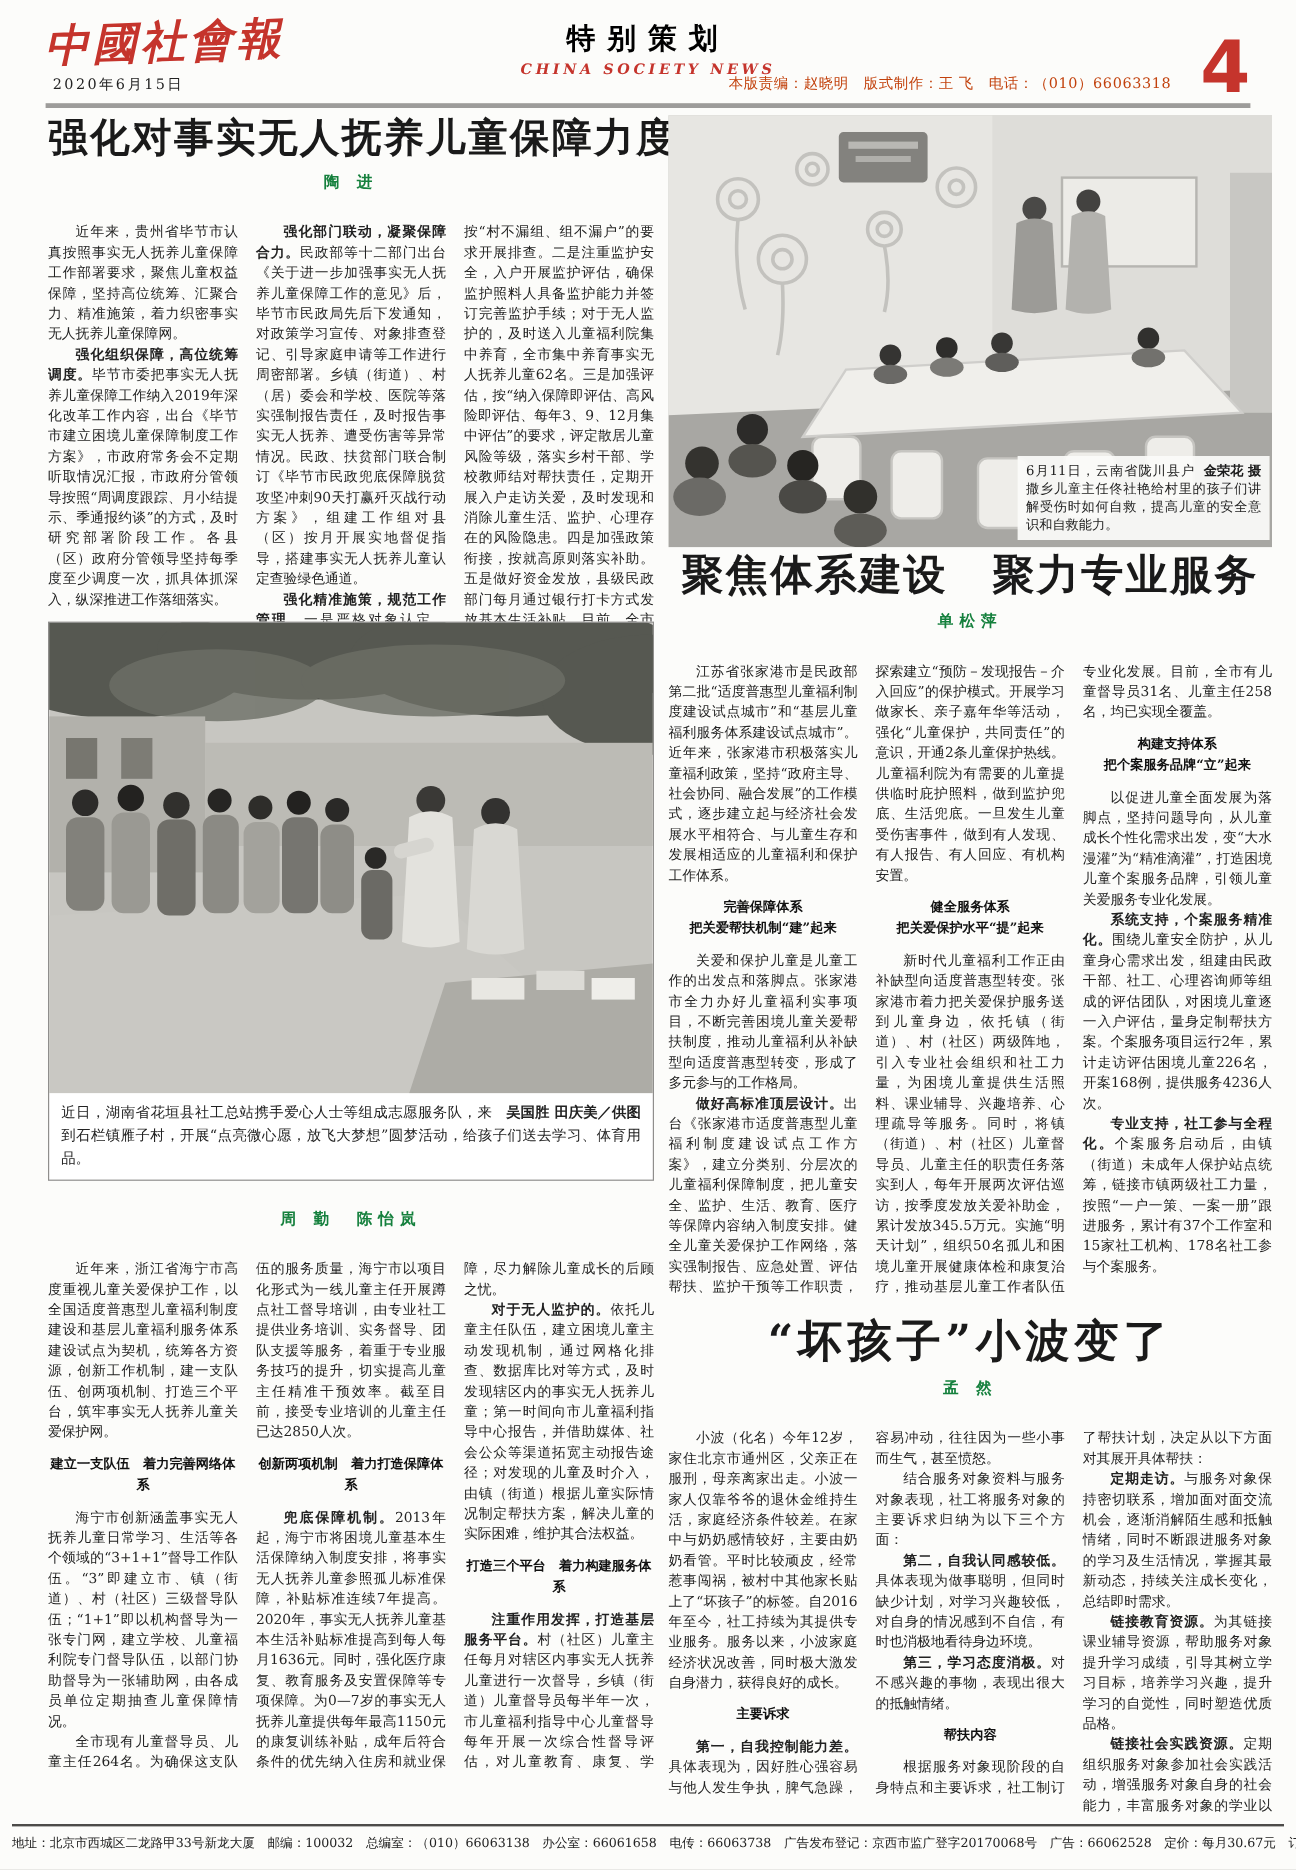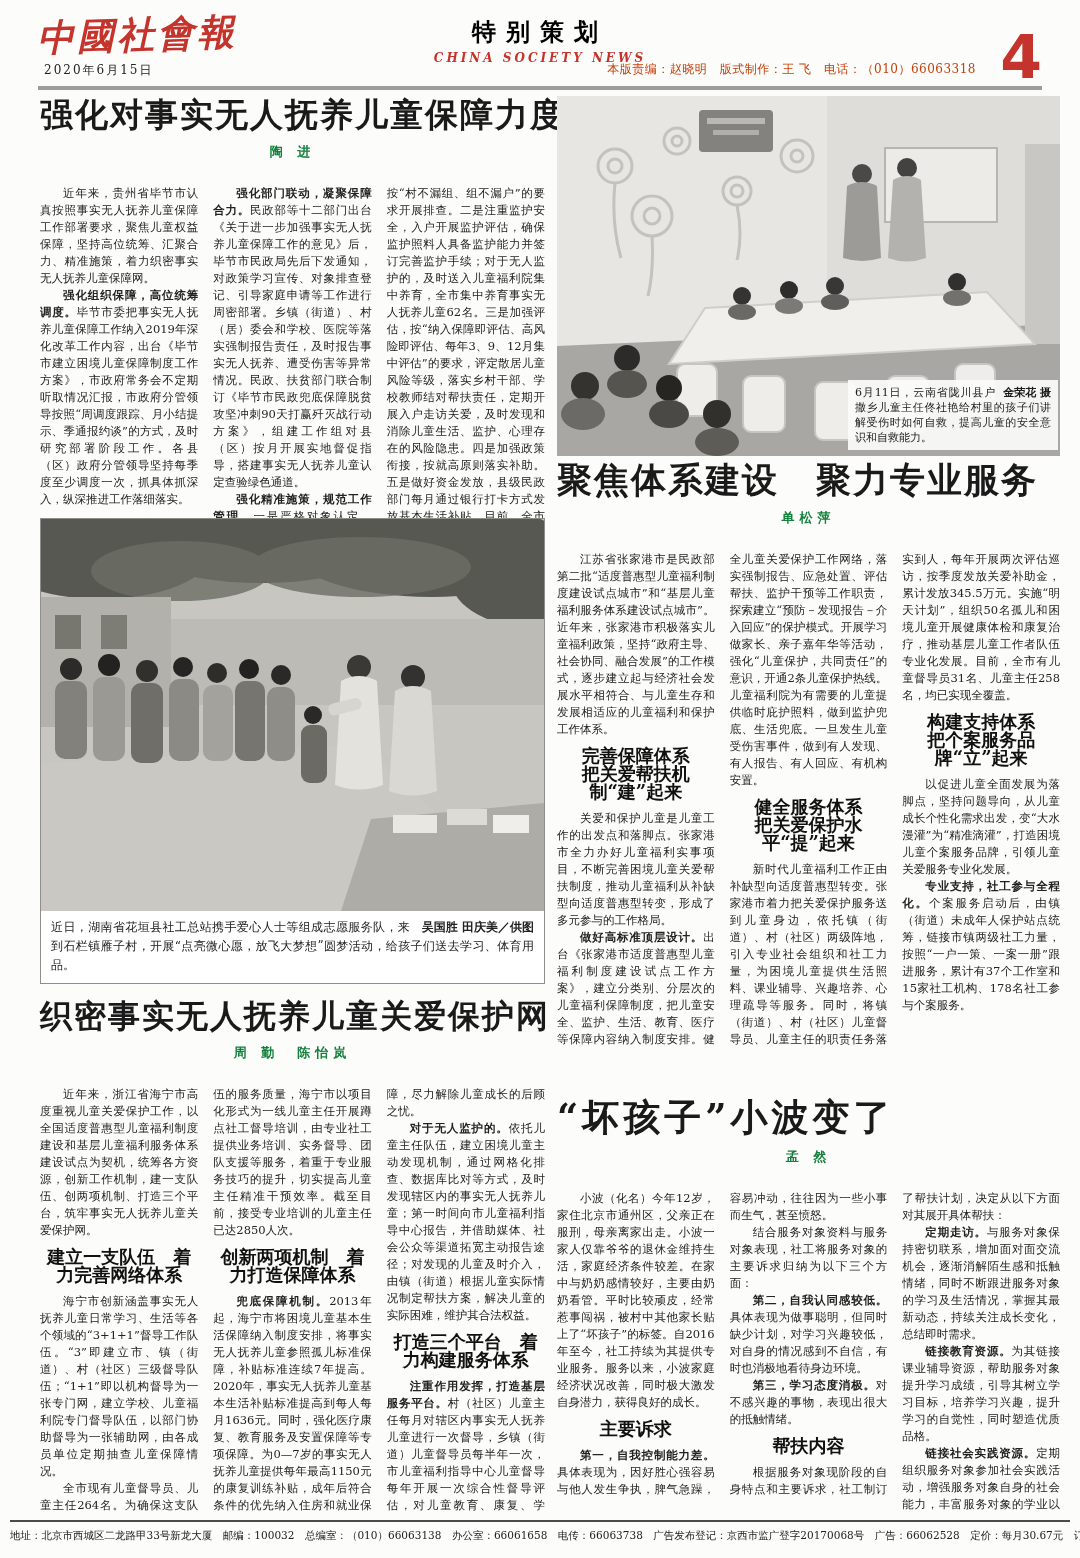--- a/index.html
+++ b/index.html
@@ -13,27 +13,27 @@
   .mast-date{position:absolute;left:6px;top:48px;font-size:12px;letter-spacing:2px;color:#222;}
   .section{position:absolute;left:50%;transform:translateX(-50%);top:2px;text-align:center;white-space:nowrap;}
   .section-title{color:#000000;font-size:24px;font-weight:900;letter-spacing:10px;}
   .section-sub{color:#c5342c;font-size:12px;font-style:italic;font-weight:bold;letter-spacing:3px;margin-top:3px;}
   .staff{position:absolute;right:66px;bottom:8px;font-size:12px;color:#c2410c;letter-spacing:.5px;}
   .pageno{position:absolute;right:0;bottom:0;color:#c5342c;font-size:60px;font-weight:bold;line-height:.95;
           font-family:"DejaVu Sans","Liberation Sans",sans-serif;}
 
   
   .article{position:absolute;}
-  .a-title{text-align:left;font-weight:900;letter-spacing:2px;line-height:1.15;white-space:nowrap;}
+  .a-title{text-align:center;font-weight:900;letter-spacing:2px;line-height:1.15;white-space:nowrap;}
   .a-byline{text-align:center;font-size:13px;font-weight:bold;letter-spacing:5px;margin-top:9px;color:#15803d;}
   .a-body{column-gap:15px;column-count:3;text-align:justify;font-size:11.5px;line-height:17px;
           overflow:hidden;margin-top:24px;color:#222;}
   .a-body p{margin:0;text-indent:2em;}
   .a-body p.subhead{text-indent:0;text-align:center;font-weight:bold;white-space:pre-line;
-                    margin:9px 0;font-size:18px;line-height:18px;break-inside:avoid;color:#111;}
+                    margin:9px 0;font-size:11px;line-height:18px;break-inside:avoid;color:#111;}
   .a-body b{font-weight:bold;}
 
   #a-baozhang{left:40px;top:96px;width:505px;}
   #a-baozhang .a-title{font-size:33px;}
   #a-baozhang .a-body{height:344px;}
 
   #a-zhimi{left:40px;top:998px;width:505px;}
   #a-zhimi .a-title{font-size:32px;}
   #a-zhimi .a-body{height:438px;}
 
@@ -169,20 +169,21 @@
         <p class="subhead">完善保障体系
 把关爱帮扶机制“建”起来</p>
         <p>关爱和保护儿童是儿童工作的出发点和落脚点。张家港市全力办好儿童福利实事项目，不断完善困境儿童关爱帮扶制度，推动儿童福利从补缺型向适度普惠型转变，形成了多元参与的工作格局。</p>
         <p><b>做好高标准顶层设计。</b>出台《张家港市适度普惠型儿童福利制度建设试点工作方案》，建立分类别、分层次的儿童福利保障制度，把儿童安全、监护、生活、教育、医疗等保障内容纳入制度安排。健全儿童关爱保护工作网络，落实强制报告、应急处置、评估帮扶、监护干预等工作职责，探索建立“预防－发现报告－介入回应”的保护模式。开展学习做家长、亲子嘉年华等活动，强化“儿童保护，共同责任”的意识，开通2条儿童保护热线。儿童福利院为有需要的儿童提供临时庇护照料，做到监护兜底、生活兜底。一旦发生儿童受伤害事件，做到有人发现、有人报告、有人回应、有机构安置。</p>
         <p class="subhead">健全服务体系
 把关爱保护水平“提”起来</p>
         <p>新时代儿童福利工作正由补缺型向适度普惠型转变。张家港市着力把关爱保护服务送到儿童身边，依托镇（街道）、村（社区）两级阵地，引入专业社会组织和社工力量，为困境儿童提供生活照料、课业辅导、兴趣培养、心理疏导等服务。同时，将镇（街道）、村（社区）儿童督导员、儿童主任的职责任务落实到人，每年开展两次评估巡访，按季度发放关爱补助金，累计发放345.5万元。实施“明天计划”，组织50名孤儿和困境儿童开展健康体检和康复治疗，推动基层儿童工作者队伍专业化发展。目前，全市有儿童督导员31名、儿童主任258名，均已实现全覆盖。</p>
         <p class="subhead">构建支持体系
 把个案服务品牌“立”起来</p>
         <p>以促进儿童全面发展为落脚点，坚持问题导向，从儿童成长个性化需求出发，变“大水漫灌”为“精准滴灌”，打造困境儿童个案服务品牌，引领儿童关爱服务专业化发展。</p>
+        <p><b>系统支持，个案服务精准化。</b>围绕儿童安全防护，从儿童身心需求出发，组建由民政干部、社工、心理咨询师等组成的评估团队，对困境儿童逐一入户评估，量身定制帮扶方案。个案服务项目运行2年，累计走访评估困境儿童226名，开案168例，提供服务4236人次。</p>
         <p><b>专业支持，社工参与全程化。</b>个案服务启动后，由镇（街道）未成年人保护站点统筹，链接市镇两级社工力量，按照“一户一策、一案一册”跟进服务，累计有37个工作室和15家社工机构、178名社工参与个案服务。</p>
       </div>
   </div>
 
   <div class="photo-box-left">
     <svg width="503" height="392" viewBox="0 0 503 392">
       <rect x="0" y="0" width="503" height="392" fill="#c7c6c1"></rect>
 
       <g fill="#565851">
         <ellipse cx="60" cy="34" rx="110" ry="46"></ellipse>
@@ -233,21 +234,20 @@
       <rect x="406" y="290" width="40" height="16" fill="#dcdbd6"></rect>
       <rect x="452" y="296" width="36" height="18" fill="#efeeea"></rect>
     </svg>
     <div class="photo-caption">
       <span class="cap-credit">吴国胜 田庆美／供图</span>
       <span>近日，湖南省花垣县社工总站携手爱心人士等组成志愿服务队，来到石栏镇雁子村，开展“点亮微心愿，放飞大梦想”圆梦活动，给孩子们送去学习、体育用品。</span>
     </div>
   </div>
 
   <div class="article" id="a-zhimi">
-    <div class="a-title">织密事实无人抚养儿童关爱保护网</div>
     <div class="a-byline">周 勤　陈怡岚</div>
     <div class="a-body">
         <p>近年来，浙江省海宁市高度重视儿童关爱保护工作，以全国适度普惠型儿童福利制度建设和基层儿童福利服务体系建设试点为契机，统筹各方资源，创新工作机制，建一支队伍、创两项机制、打造三个平台，筑牢事实无人抚养儿童关爱保护网。</p>
         <p class="subhead">建立一支队伍　着力完善网络体系</p>
         <p>海宁市创新涵盖事实无人抚养儿童日常学习、生活等各个领域的“3+1+1”督导工作队伍。“3”即建立市、镇（街道）、村（社区）三级督导队伍；“1+1”即以机构督导为一张专门网，建立学校、儿童福利院专门督导队伍，以部门协助督导为一张辅助网，由各成员单位定期抽查儿童保障情况。</p>
         <p>全市现有儿童督导员、儿童主任264名。为确保这支队伍的服务质量，海宁市以项目化形式为一线儿童主任开展蹲点社工督导培训，由专业社工提供业务培训、实务督导、团队支援等服务，着重于专业服务技巧的提升，切实提高儿童主任精准干预效率。截至目前，接受专业培训的儿童主任已达2850人次。</p>
         <p class="subhead">创新两项机制　着力打造保障体系</p>
         <p><b>兜底保障机制。</b>2013年起，海宁市将困境儿童基本生活保障纳入制度安排，将事实无人抚养儿童参照孤儿标准保障，补贴标准连续7年提高。2020年，事实无人抚养儿童基本生活补贴标准提高到每人每月1636元。同时，强化医疗康复、教育服务及安置保障等专项保障。为0—7岁的事实无人抚养儿童提供每年最高1150元的康复训练补贴，成年后符合条件的优先纳入住房和就业保障，尽力解除儿童成长的后顾之忧。</p>
         <p><b>对于无人监护的。</b>依托儿童主任队伍，建立困境儿童主动发现机制，通过网格化排查、数据库比对等方式，及时发现辖区内的事实无人抚养儿童；第一时间向市儿童福利指导中心报告，并借助媒体、社会公众等渠道拓宽主动报告途径；对发现的儿童及时介入，由镇（街道）根据儿童实际情况制定帮扶方案，解决儿童的实际困难，维护其合法权益。</p>
         <p class="subhead">打造三个平台　着力构建服务体系</p>

